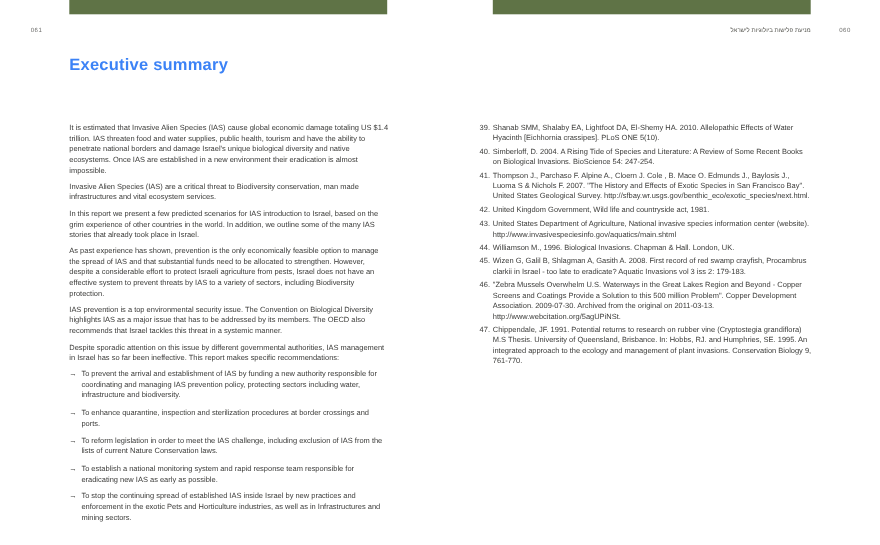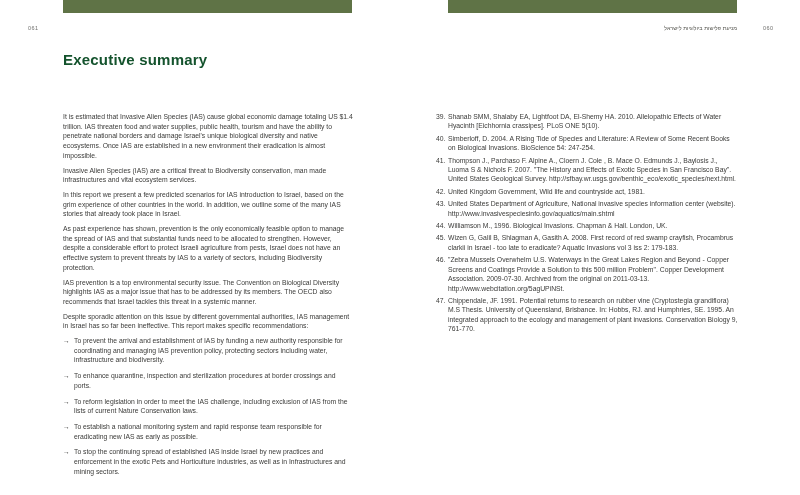--- a/index.html
+++ b/index.html
@@ -29,21 +29,21 @@
   .folio.right-num { left: 763px; }
   .running-header {
     position: absolute; top: 25px; right: 63px;
     font-size: 5.5px; color: #55554f;
     direction: rtl; unicode-bidi: embed;
   }
 
   
   .page-title {
     position: absolute; left: 63px; top: 51px;
-    font-size: 15px; font-weight: 700; color: #14532d;
+    font-size: 15px; font-weight: 700; color: #3b82f6;
     letter-spacing: .2px;
   }
   .body-col {
     position: absolute; left: 63px; top: 112px; width: 290px;
     font-size: 6.8px; line-height: 9.7px; color: #3b3b39;
     text-align: left;
   }
   .body-col p { margin-bottom: 5px; }
   .rec-list { margin-top: 2px; }
   .rec {

